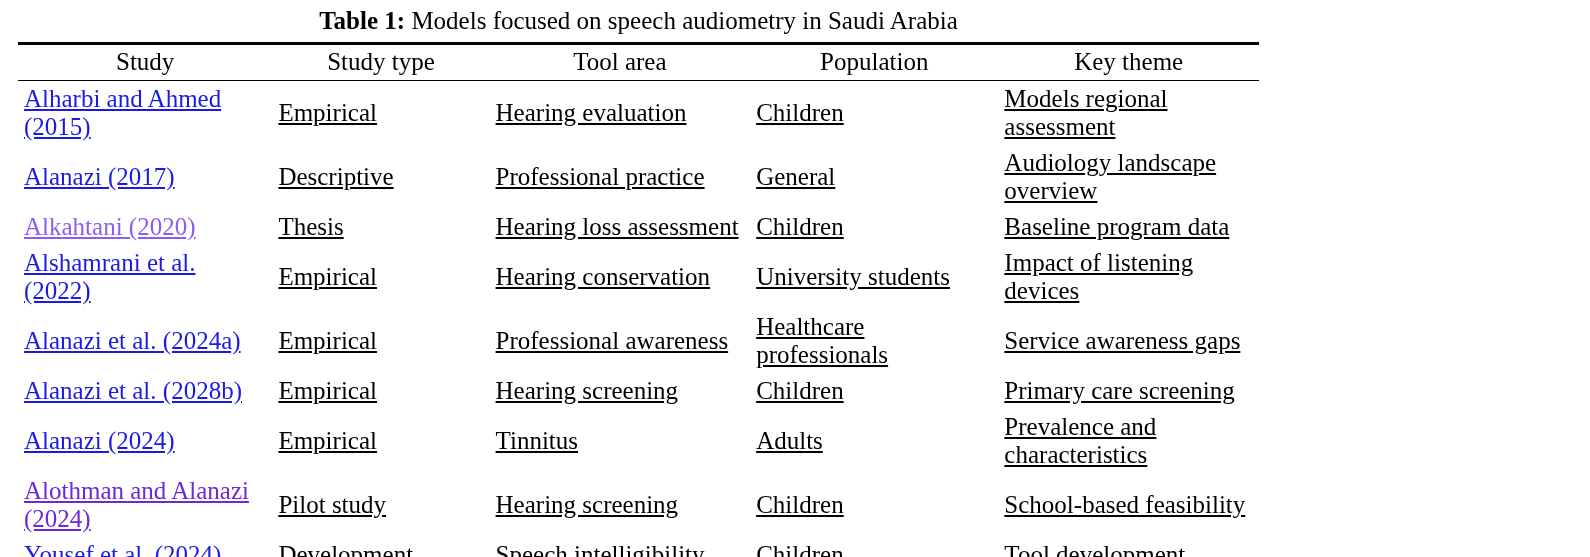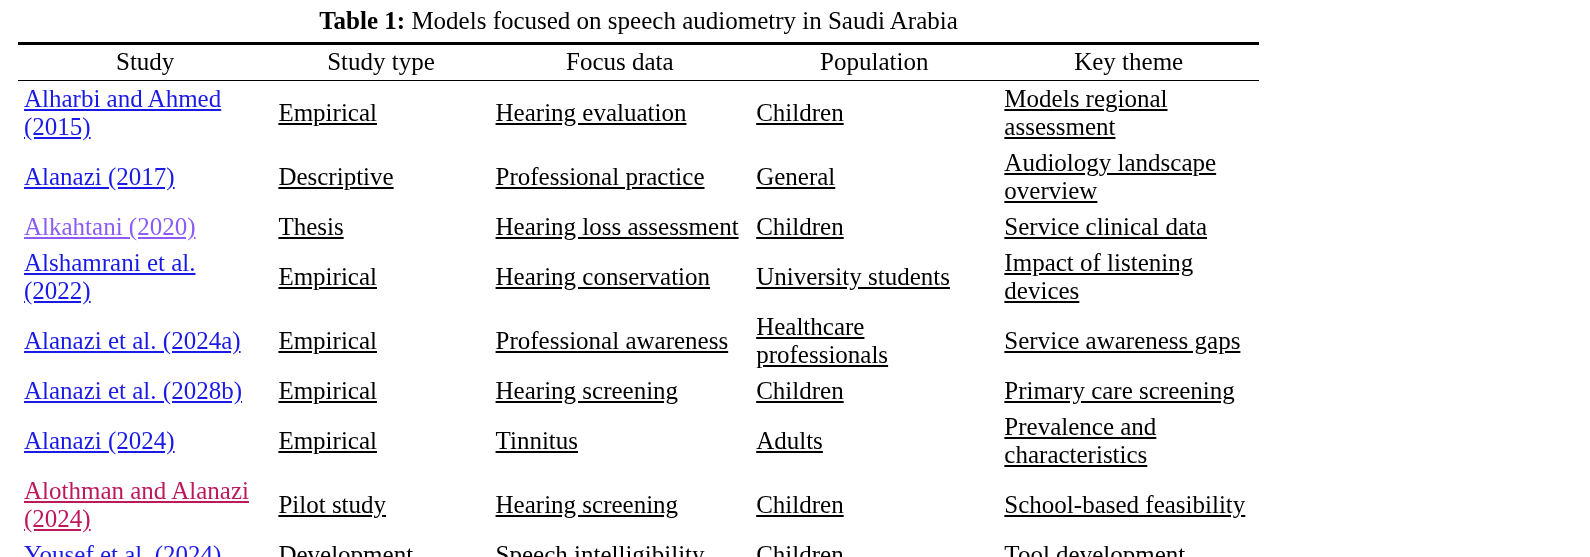--- a/index.html
+++ b/index.html
@@ -82,21 +82,21 @@
       <col class="c1">
         <col class="c2">
         <col class="c3">
         <col class="c4">
         <col class="c5">
     </colgroup>
     <thead>
       <tr class="rule-top">
         <th class="rule-top">Study</th>
         <th class="rule-top">Study type</th>
-        <th class="rule-top">Focus data</th>
+        <th class="rule-top">Tool area</th>
         <th class="rule-top">Population</th>
         <th class="rule-top">Key theme</th>
       </tr>
     </thead>
     <tbody>
       <tr>
         <td class="rule-mid study-link" style="color: rgb(26, 26, 230);">Alharbi and Ahmed (2015)</td>
         <td class="rule-mid">Empirical</td>
         <td class="rule-mid">Hearing evaluation</td>
         <td class="rule-mid">Children</td>
@@ -107,21 +107,21 @@
         <td>Descriptive</td>
         <td>Professional practice</td>
         <td>General</td>
         <td>Audiology landscape overview</td>
       </tr>
       <tr>
         <td class="study-link" style="color: #8b5cf6;">Alkahtani (2020)</td>
         <td>Thesis</td>
         <td>Hearing loss assessment</td>
         <td>Children</td>
-        <td>Service clinical data</td>
+        <td>Baseline program data</td>
       </tr>
       <tr>
         <td class="study-link" style="color: rgb(26, 26, 230);">Alshamrani et al. (2022)</td>
         <td>Empirical</td>
         <td>Hearing conservation</td>
         <td>University students</td>
         <td>Impact of listening devices</td>
       </tr>
       <tr>
         <td class="study-link" style="color: rgb(26, 26, 230);">Alanazi et al. (2024a)</td>
@@ -138,21 +138,21 @@
         <td>Primary care screening</td>
       </tr>
       <tr>
         <td class="study-link" style="color: rgb(26, 26, 230);">Alanazi (2024)</td>
         <td>Empirical</td>
         <td>Tinnitus</td>
         <td>Adults</td>
         <td>Prevalence and characteristics</td>
       </tr>
       <tr>
-        <td class="study-link" style="color: #be185d;">Alothman and Alanazi (2024)</td>
+        <td class="study-link" style="color: #6d28d9;">Alothman and Alanazi (2024)</td>
         <td>Pilot study</td>
         <td>Hearing screening</td>
         <td>Children</td>
         <td>School-based feasibility</td>
       </tr>
       <tr>
         <td class="study-link" style="color: rgb(26, 26, 230); margin-top: 17px;">Yousef et al. (2024)</td>
         <td>Development</td>
         <td>Speech intelligibility</td>
         <td>Children</td>

